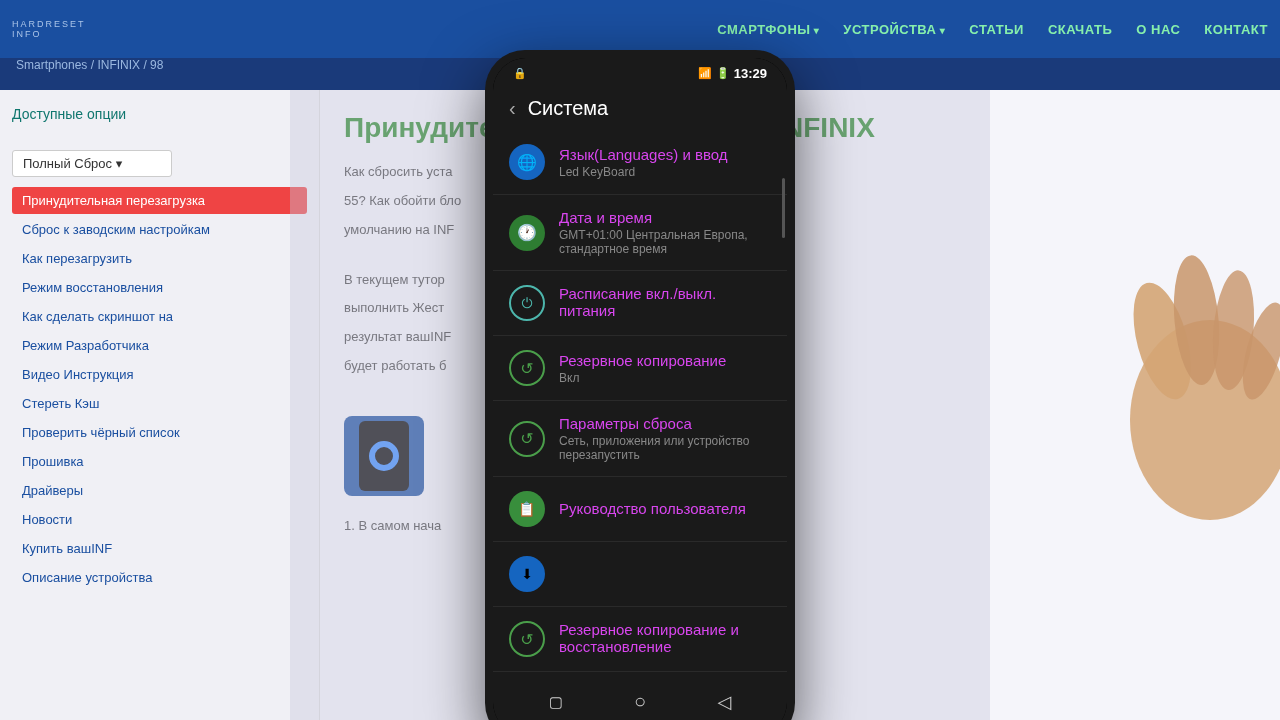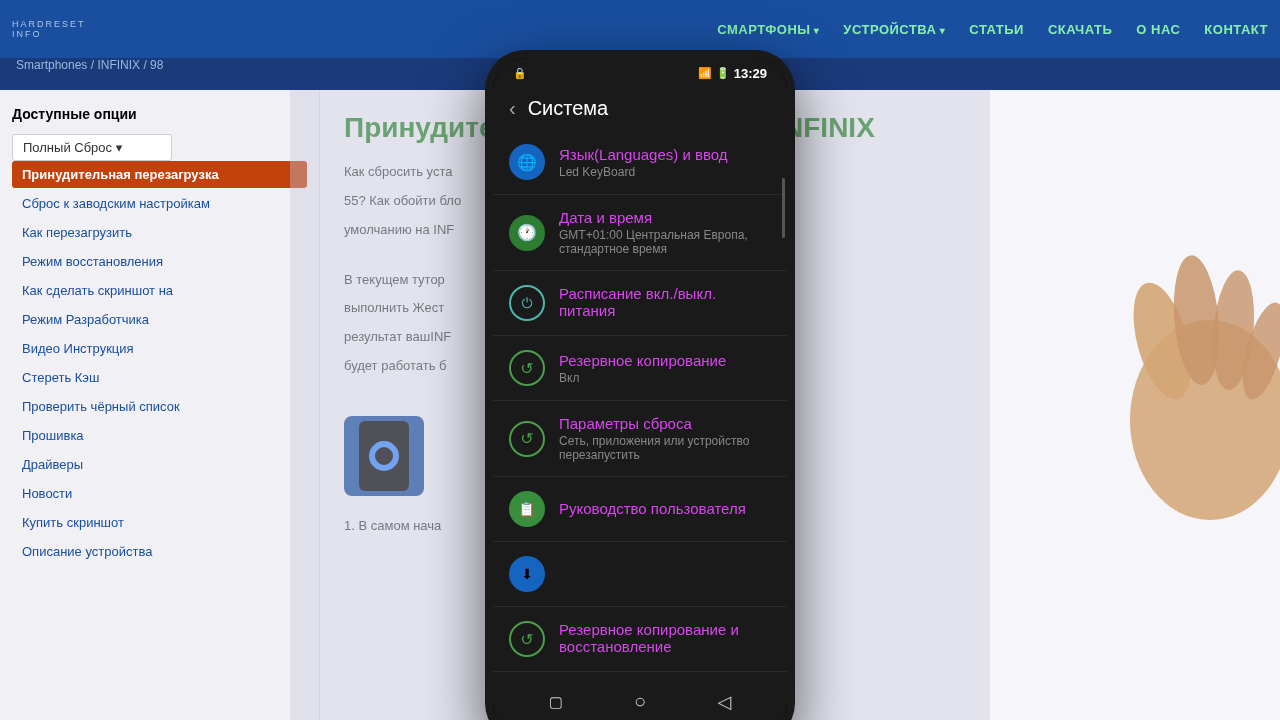--- a/index.html
+++ b/index.html
@@ -91,47 +91,48 @@
     
     .sidebar {
       width: 320px;
       min-width: 320px;
       background: #f0f0f5;
       padding: 16px 12px;
       border-right: 1px solid #ddd;
       overflow-y: auto;
     }
     .sidebar-title {
-      color: #000000;
+      color: #0f766e;
       font-size: 14px;
-      font-weight: bold;
-      margin-bottom: 12px;
+      font-weight: normal;
+      margin-bottom: 28px;
     }
     .sidebar-dropdown {
       background: white;
       border: 1px solid #ccc;
       padding: 5px 10px;
       font-size: 13px;
       color: #333;
       border-radius: 3px;
+      margin-bottom: 10px;
       width: 160px;
       cursor: pointer;
     }
     .sidebar-item {
       padding: 6px 10px;
       font-size: 13px;
       color: #1a4fa0;
       cursor: pointer;
       border-radius: 3px;
       margin-bottom: 2px;
     }
     .sidebar-item.active {
-      background: #c2410c;
+      background: #ef4444;
       color: white;
-      font-weight: bold;
+      font-weight: normal;
     }
 
     
     .article-area {
       flex: 1;
       padding: 20px 24px;
       overflow-y: auto;
       background: #f5f5fa;
     }
     .article-title {
@@ -361,21 +362,21 @@
     <div class="sidebar-item">Как перезагрузить</div>
     <div class="sidebar-item">Режим восстановления</div>
     <div class="sidebar-item">Как сделать скриншот на</div>
     <div class="sidebar-item">Режим Разработчика</div>
     <div class="sidebar-item">Видео Инструкция</div>
     <div class="sidebar-item">Стереть Кэш</div>
     <div class="sidebar-item">Проверить чёрный список</div>
     <div class="sidebar-item">Прошивка</div>
     <div class="sidebar-item">Драйверы</div>
     <div class="sidebar-item">Новости</div>
-    <div class="sidebar-item">Купить скриншот</div>
+    <div class="sidebar-item">Купить вашINF</div>
     <div class="sidebar-item">Описание устройства</div>
   </div>
 
   <div class="article-area">
     <h1 class="article-title">
       <span>Принудительная перезагрузка INFINIX</span>
     </h1>
     <div class="article-body">
       <p><span>Как сбросить уста</span></p>
       <p><span>55? Как обойти бло</span></p>

